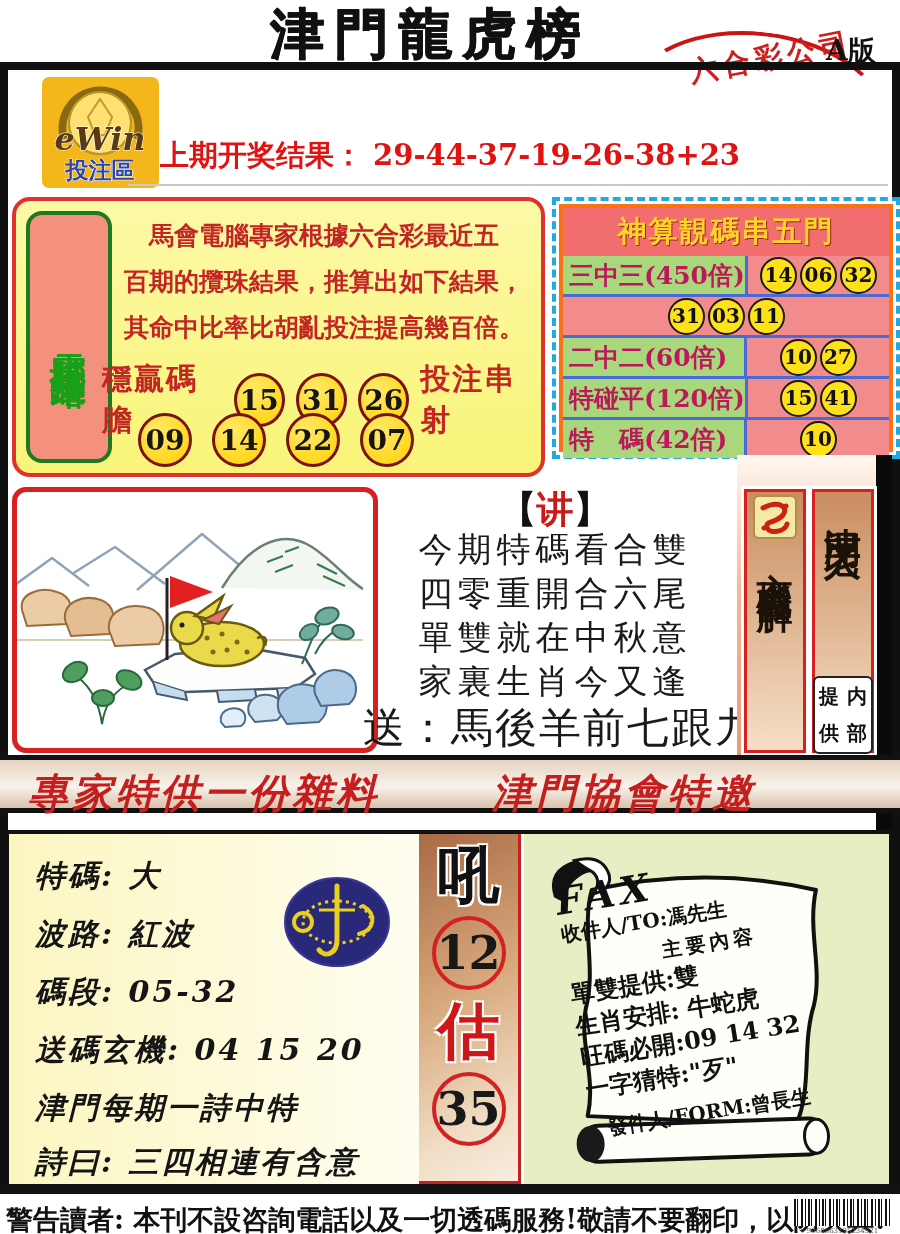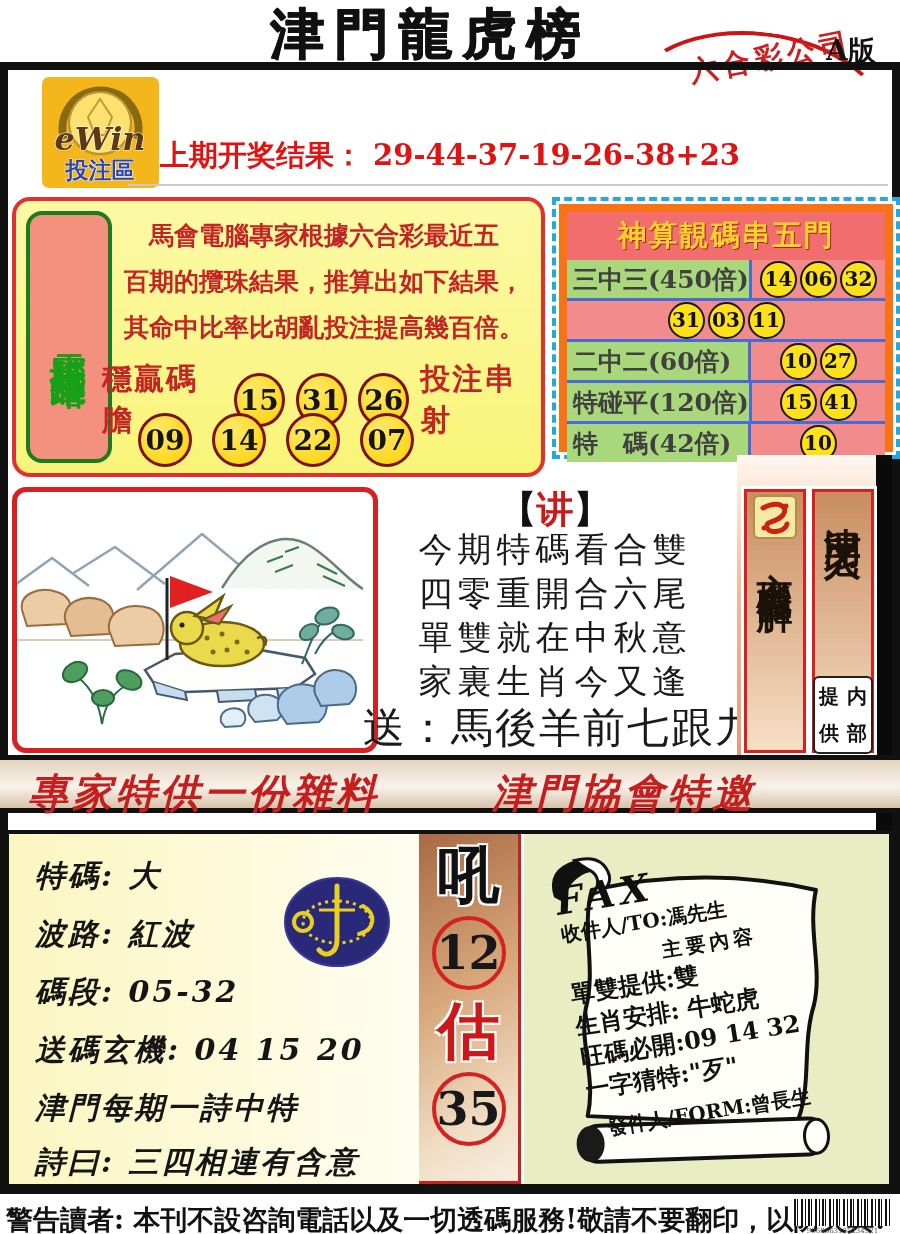--- a/index.html
+++ b/index.html
@@ -38,26 +38,26 @@
     font-weight:bold;font-size:25px;line-height:46px;}
   .srow1{position:absolute;left:86px;top:158px;display:flex;align-items:center;gap:11px;}
   .srow2{position:absolute;left:122px;top:212px;display:flex;align-items:center;gap:20px;}
   .slabel{color:#c32525;font-weight:bold;font-size:30px;letter-spacing:2px;}
   .bball{display:flex;align-items:center;justify-content:center;width:48px;height:48px;border-radius:50%;
     background:radial-gradient(circle at 35% 30%,#ffe96a,#ffd000);border:3px solid #7a1212;
     color:#151515;font-weight:bold;font-size:28px;}
 
   
   .ftable{left:552px;top:197px;width:334px;height:248px;border:4px dashed #22aae0;background:#fff;padding:3px;}
-  .ftable-inner{width:100%;height:100%;border:8px solid #f97316;box-sizing:border-box;text-align:right;}
+  .ftable-inner{width:100%;height:100%;border:4px solid #f97316;box-sizing:border-box;text-align:right;}
   .ft-head{height:48px;background:#f26d6d;display:flex;align-items:center;justify-content:center;
     color:#ffd42a;font-size:29px;font-weight:bold;letter-spacing:2px;
     text-shadow:1px 1px 0 #a02020;}
   .ft-row{height:38px;display:flex;border-top:3px solid #4a6ad8;}
-  .ft-label{flex:0 0 184px;background:#a9d87c;color:#404040;font-weight:bold;font-size:25px;
+  .ft-label{flex:0 0 184px;background:#a9d87c;color:#be185d;font-weight:bold;font-size:25px;
     display:flex;align-items:center;padding-left:6px;border-right:3px solid #4a6ad8;box-sizing:border-box;white-space:nowrap;}
   .ft-balls{flex:1;background:#f28c8c;display:flex;align-items:center;justify-content:center;gap:3px;}
   .sball{display:flex;align-items:center;justify-content:center;width:33px;height:33px;border-radius:50%;
     background:#ffe11a;border:2px solid #1a1a1a;color:#111;font-weight:bold;font-size:20px;}
 
   
   .picbox{left:12px;top:487px;width:356px;height:256px;border:5px solid #d82020;border-radius:14px;
     background:#fff;overflow:hidden;}
   .poem-head{left:380px;top:485px;width:350px;text-align:center;font-size:37px;font-weight:bold;color:#111;}
   .poem-head .pchar{color:#cc1818;}

